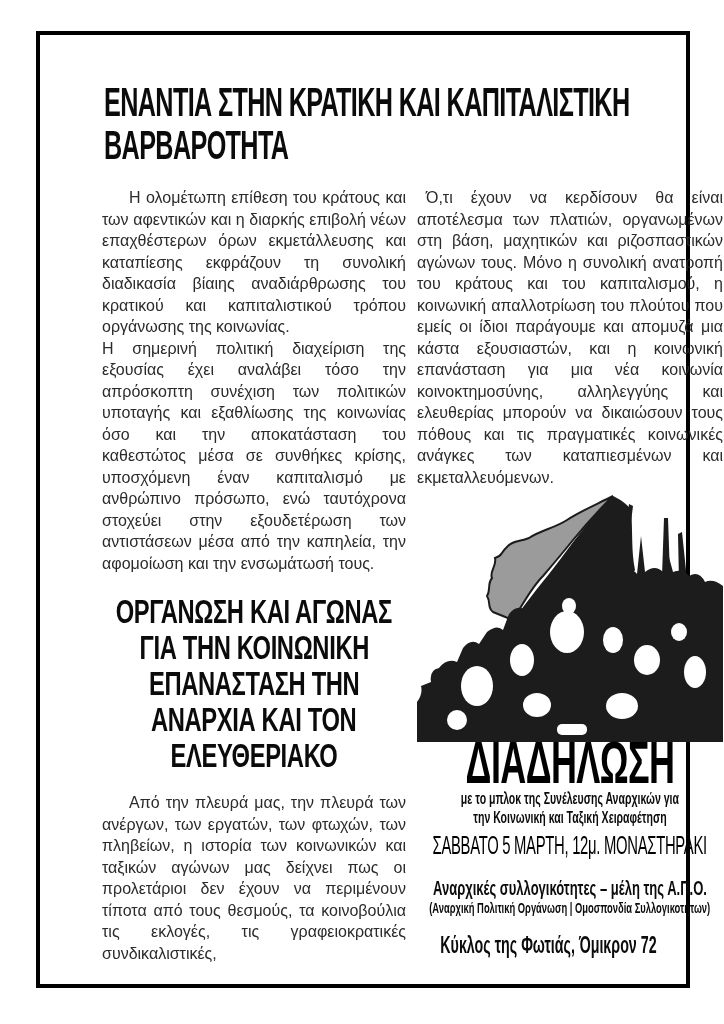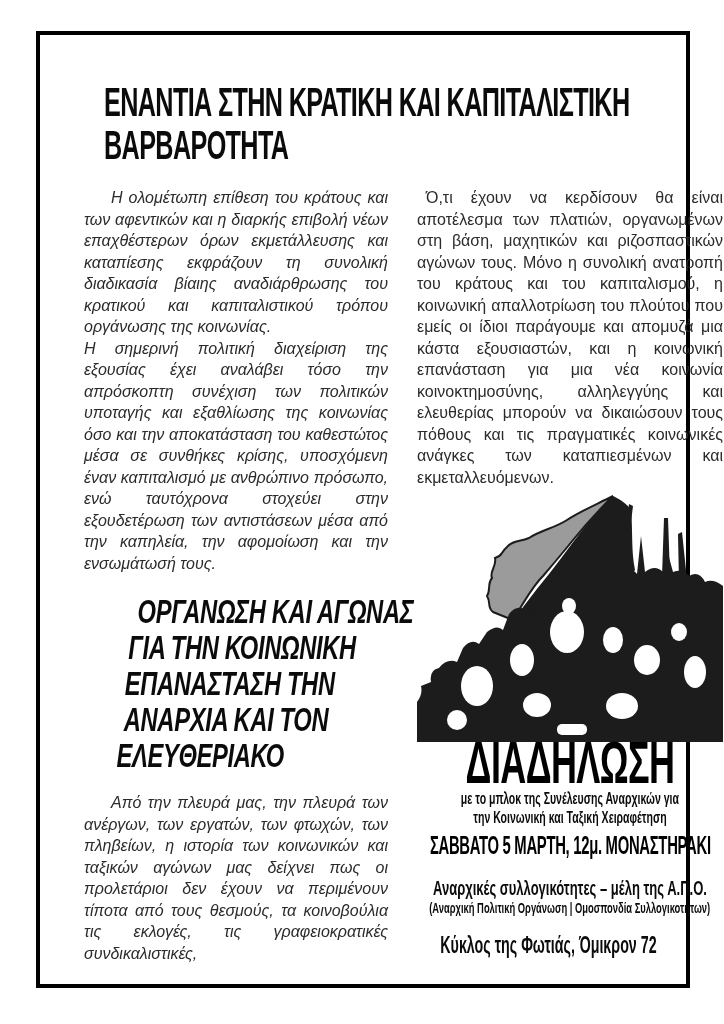--- a/index.html
+++ b/index.html
@@ -9,44 +9,44 @@
   .frame{position:absolute;left:36px;top:31px;width:654px;height:957px;
          border:4px solid #000;box-sizing:border-box;}
 
   
   .title{position:absolute;left:64px;top:46px;margin:0;font-weight:bold;
          font-size:40px;line-height:43px;color:#0b0b0b;}
   .title .line{display:block;white-space:nowrap;transform:scaleX(.63);
                transform-origin:left center;letter-spacing:-1px;}
 
   .col{position:absolute;top:152px;}
-  .col-left{left:44px;width:304px;font-style:italic;}
+  .col-left{left:62px;width:304px;}
   .col-right{left:377px;width:306px;}
 
   p.body{margin:0;font-size:16px;line-height:21.5px;text-align:justify;
          color:#2b2b2b;}
   .indent{text-indent:27px;}
   .indent-sm{text-indent:9px;}
 
   .subheading{margin:20px 0 18px;font-weight:bold;font-size:33px;color:#0b0b0b;}
-  .subheading .line{display:flex;justify-content:flex-start;height:36px;align-items:center;}
+  .subheading .line{display:flex;justify-content:center;height:36px;align-items:center;}
   .subheading .line span{white-space:nowrap;transform:scaleX(.72);letter-spacing:-.5px;}
 
   .illustration{margin-top:2px;}
   .illustration svg{display:block;}
 
   .event-headline{display:flex;justify-content:center;font-weight:bold;
                   font-size:60px;line-height:54px;margin-top:-6px;color:#000;}
   .event-headline span{white-space:nowrap;transform:scaleX(.6);letter-spacing:-1px;}
 
   .event-subline{display:flex;justify-content:center;font-weight:bold;
                  font-size:17px;line-height:18.5px;color:#0b0b0b;}
   .event-subline span{white-space:nowrap;transform:scaleX(.62);}
 
-  .event-datetime{display:flex;justify-content:center;font-weight:bold;
+  .event-datetime{display:flex;justify-content:center;font-weight:normal;
                   font-size:26px;line-height:30px;margin-top:3px;color:#000;}
   .event-datetime span{white-space:nowrap;transform:scaleX(.57);letter-spacing:-.5px;}
 
   .signature{margin-top:16px;}
   .sig1{display:flex;justify-content:center;font-weight:bold;font-size:21px;
         line-height:24px;color:#0b0b0b;}
   .sig1 span{white-space:nowrap;transform:scaleX(.62);}
   .sig2{display:flex;justify-content:center;font-weight:bold;font-size:14px;
         line-height:17px;color:#0b0b0b;}
   .sig2 span{white-space:nowrap;transform:scaleX(.67);}

